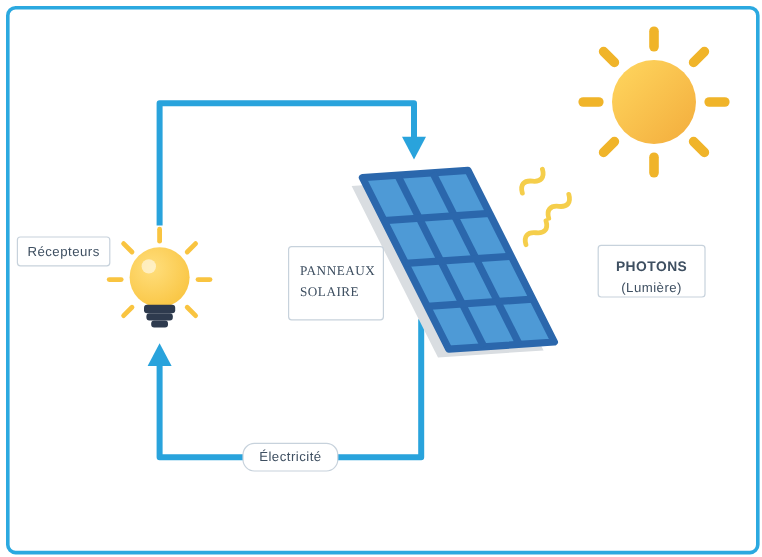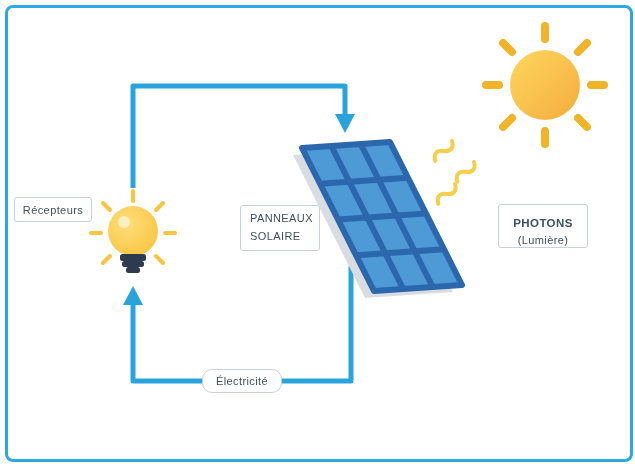--- a/index.html
+++ b/index.html
@@ -12,21 +12,21 @@
   .label-box{
     position:absolute;background:#fff;border:1px solid #C7D2DC;border-radius:3px;
     color:#3E4F61;font-size:11px;letter-spacing:0.4px;
     display:flex;flex-direction:column;justify-content:center;box-sizing:border-box;
     z-index:5;
   }
   .label-box.center{align-items:center;text-align:center;}
   .label-box.left{align-items:flex-start;text-align:left;padding-left:9px;}
   .bold-line{font-weight:bold;font-size:11.5px;margin-top:12px;}
   .box-recepteurs{left:14px;top:197px;width:78px;height:25px;}
-  .box-panneaux{left:240px;top:205px;width:80px;height:46px;line-height:1.6;}
+  .box-panneaux{left:240px;top:205px;width:80px;height:62px;line-height:1.6;font-family:Liberation Serif, serif;}
   .box-photons{left:498px;top:204px;width:90px;height:44px;line-height:1.5;}
   .box-electricite{left:202px;top:369px;width:80px;height:24px;border-radius:10px;}
 </style>
 </head>
 <body>
 
 <div class="frame"></div>
 
 <svg class="diagram-svg" viewBox="0 0 635 464" xmlns="http://www.w3.org/2000/svg">
   <defs>

